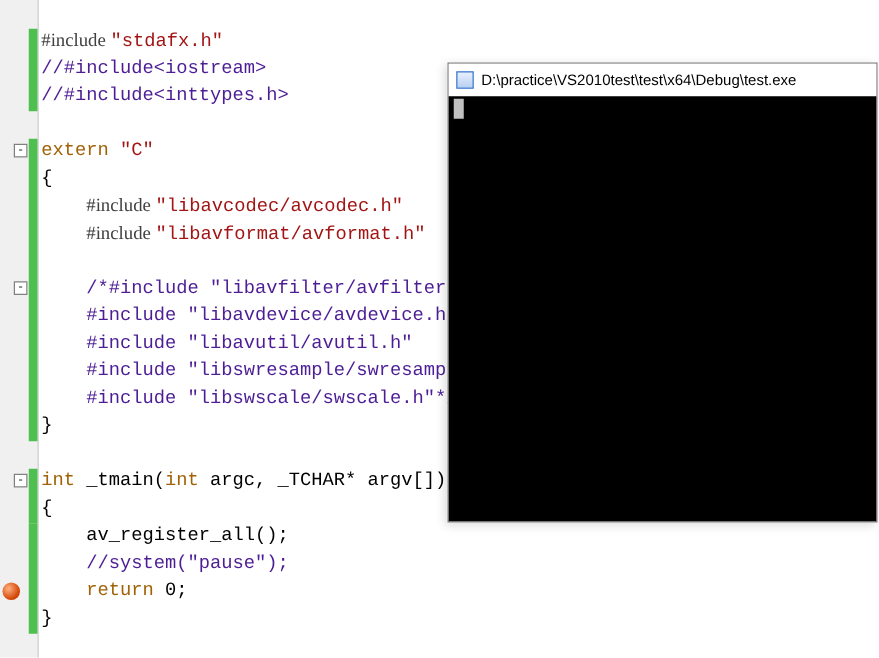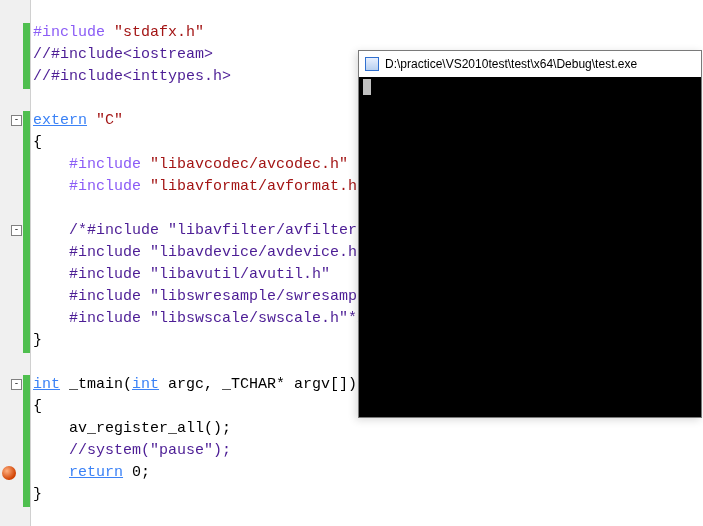--- a/index.html
+++ b/index.html
@@ -55,22 +55,22 @@
     color: #000;
   }
   .breakpoint {
     position: absolute;
     left: 2px;
     width: 14px;
     height: 14px;
     border-radius: 50%;
     background: radial-gradient(circle at 35% 35%, #ffb080, #d04000 70%);
   }
-  .kw { color: #3b82f6; text-decoration: underline; }
-  .pp { color: #8b5cf6; }
+  .kw { color: #a16207; }
+  .pp { color: #404040; font-family: Liberation Serif, serif; }
   .str { color: #a31515; }
   .com { color: #4c1d95; }
   .txt { color: #000000; }
   .console-win {
     position: absolute;
     top: 50px;
     left: 358px;
     width: 344px;
     height: 368px;
     background: #ffffff;

